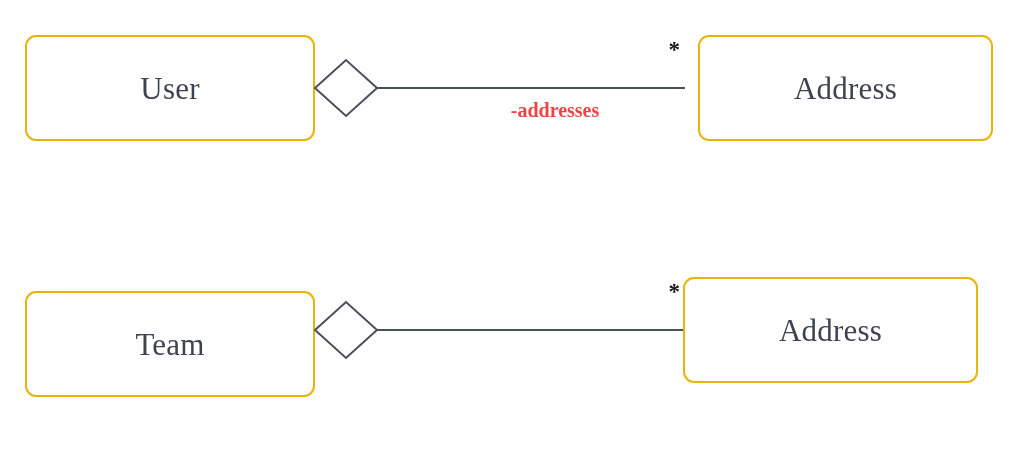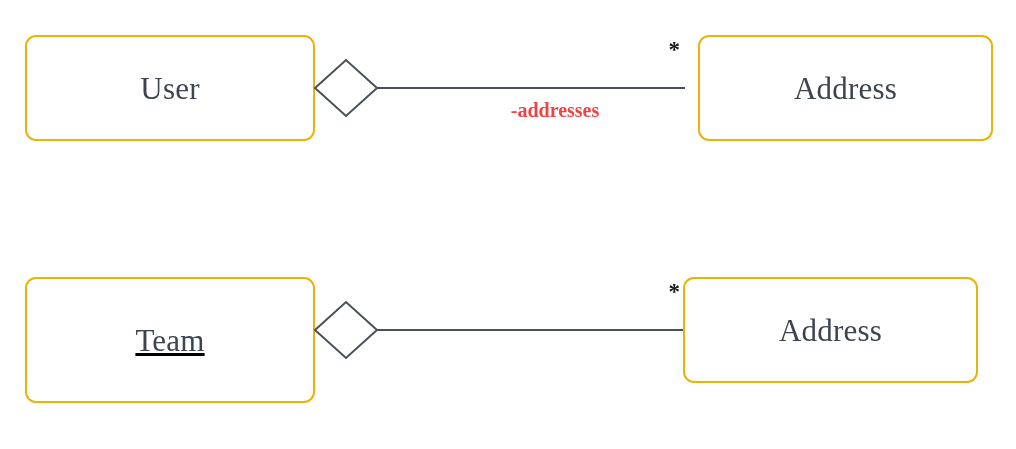--- a/index.html
+++ b/index.html
@@ -96,21 +96,21 @@
   </svg>
 
   <div class="multiplicity-label" style="left:570px; top:38px; width:110px;">*</div>
 
   <div class="role-label" style="left:430px; top:100px; width:250px;">-addresses</div>
 
   <div class="class-box" style="left:673px; top:35px; width:295px; height:106px;margin-left:25px;">
     <span class="class-name">Address</span>
   </div>
 
-  <div class="class-box" style="left:25px; top:277px; width:290px; height:126px;text-decoration:underline;">
+  <div class="class-box" style="left:25px; top:291px; width:290px; height:106px;">
     <span class="class-name">Team</span>
   </div>
 
   <svg class="assoc-svg" style="left:313px; top:300px; width:372px; height:60px;" viewBox="0 0 372 60">
     <polygon class="assoc-diamond" points="2,30 33,2 64,30 33,58"></polygon>
     <line class="assoc-line" x1="64" y1="30" x2="372" y2="30"></line>
   </svg>
 
   <div class="multiplicity-label" style="left:570px; top:280px; width:110px;">*</div>
 

